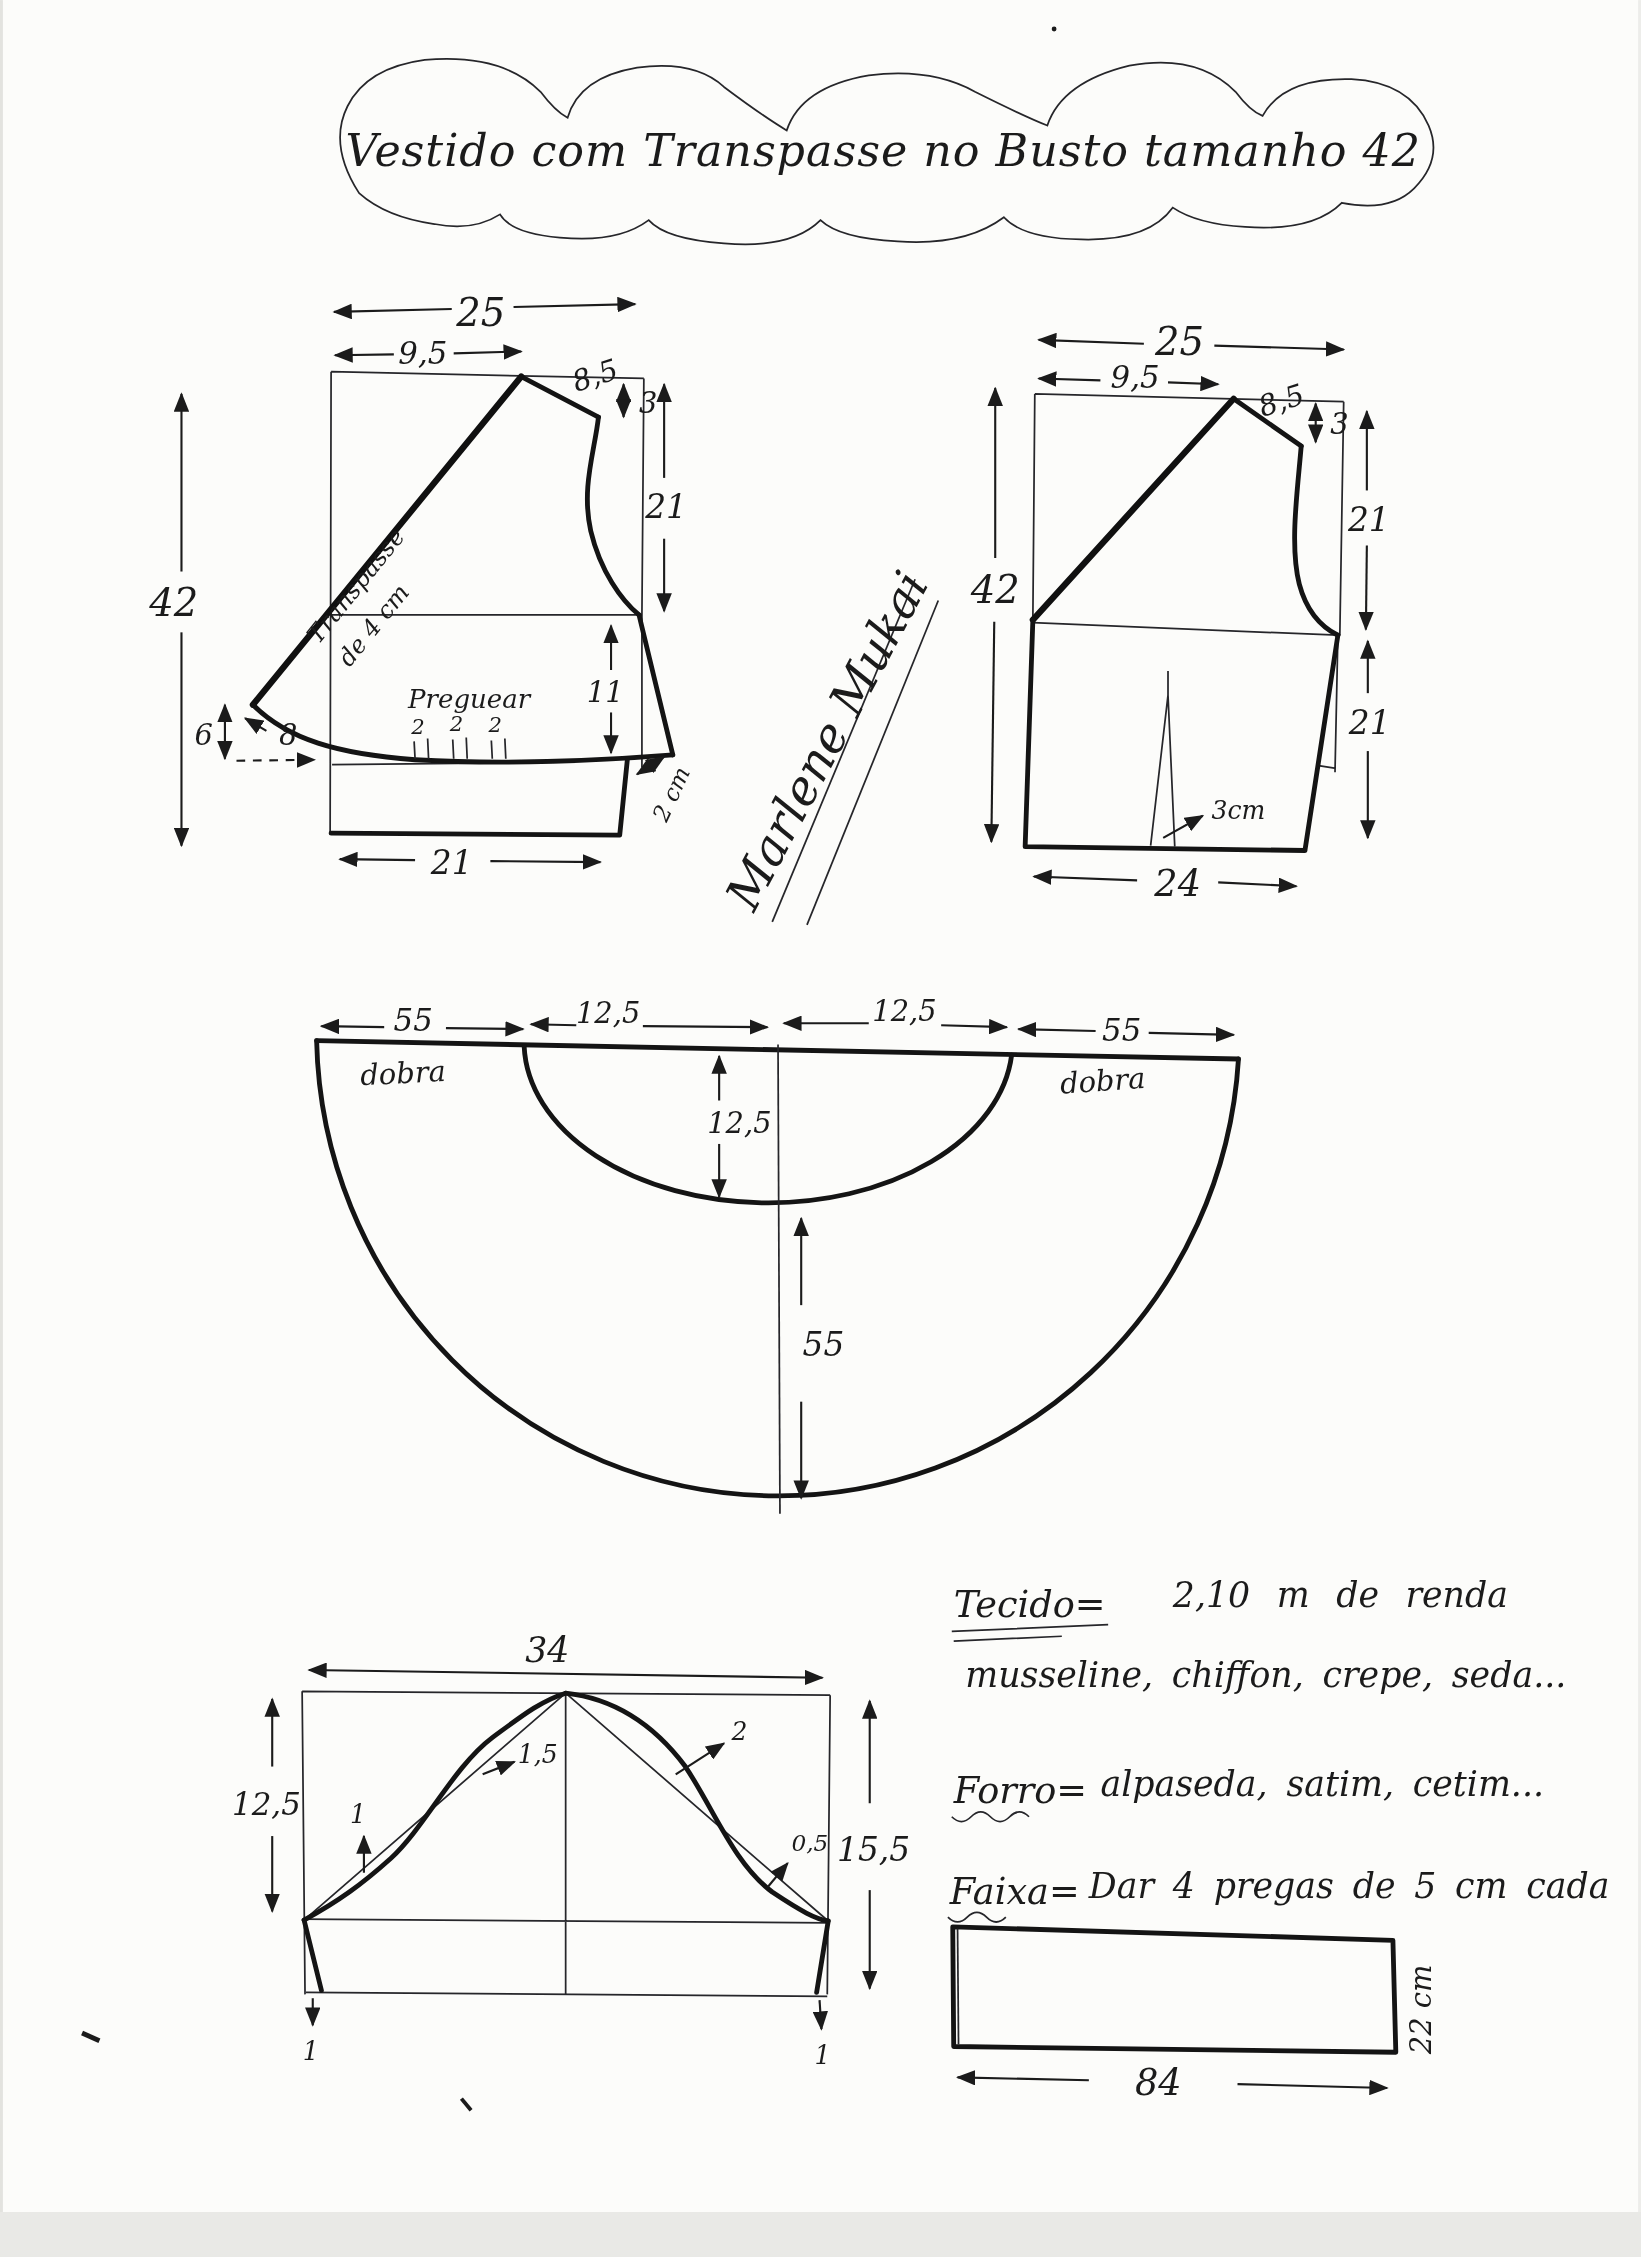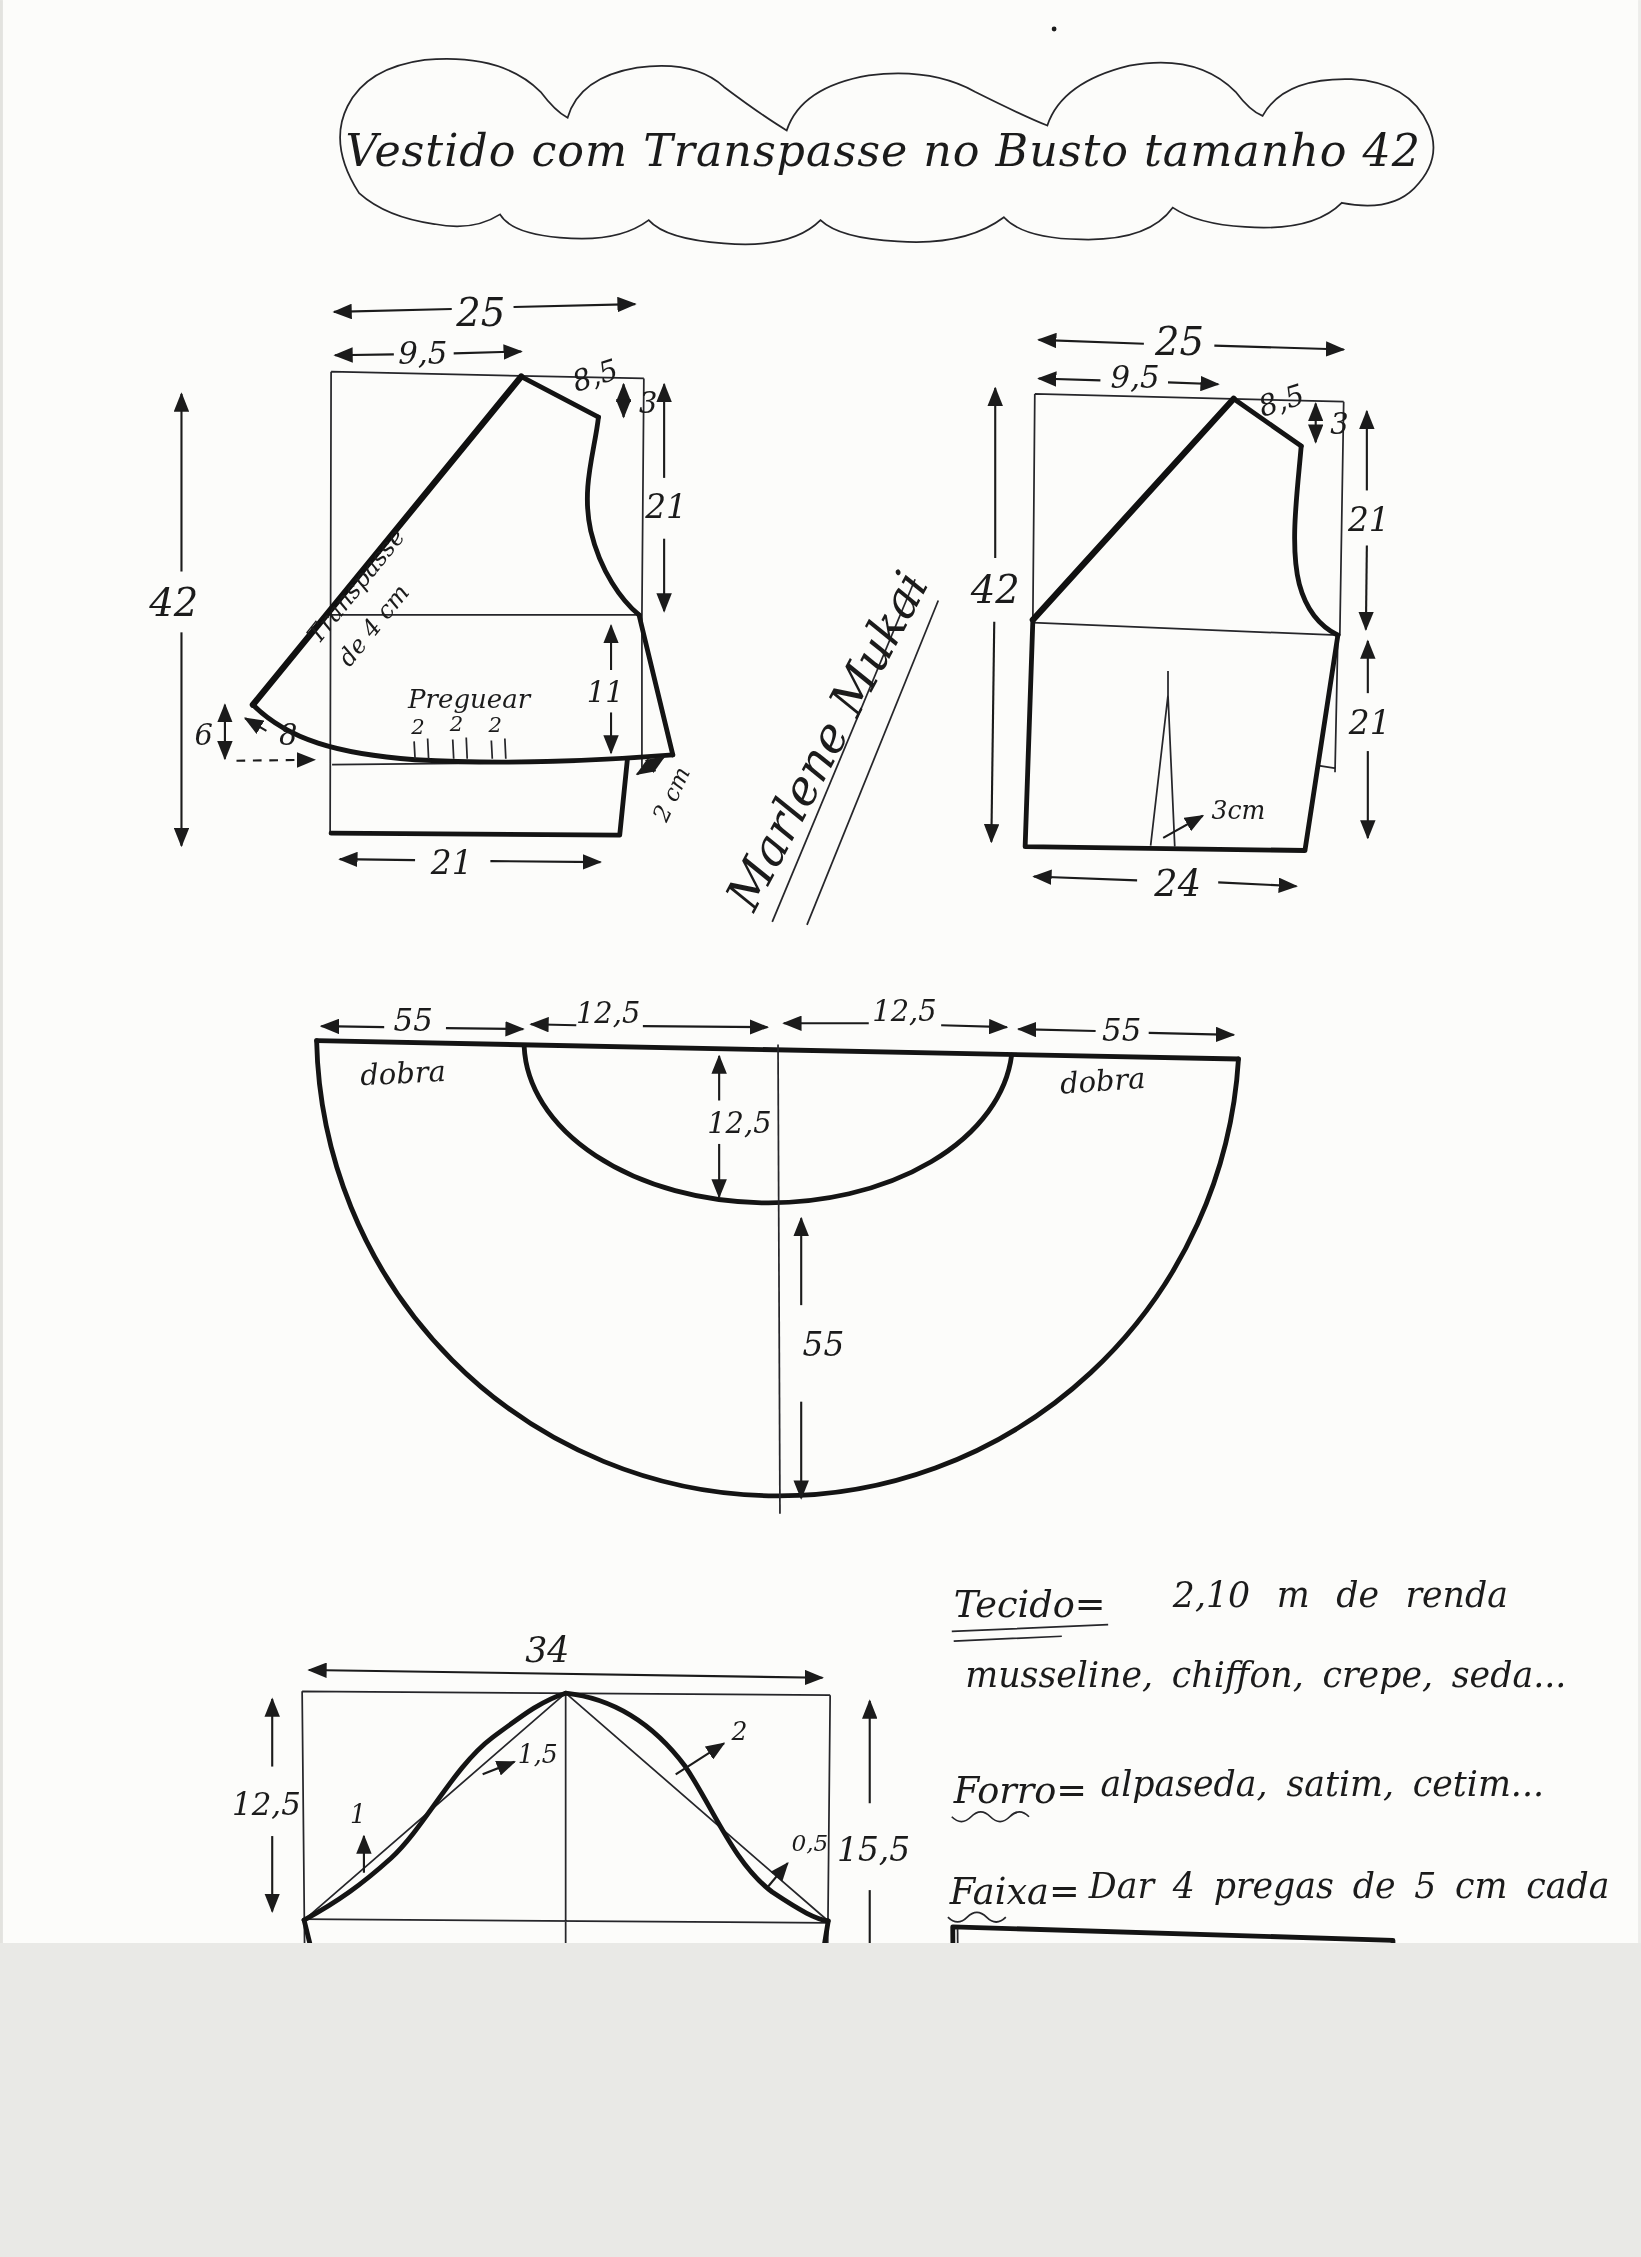--- a/index.html
+++ b/index.html
@@ -1,16 +1,16 @@
 <!DOCTYPE html>
 <html><head>
 <meta charset="utf-8">
 <style>
   html,body{margin:0;padding:0;background:#e9e9e6;}
-  .page{position:relative;width:1641px;height:1943px;background:#fcfcfa;overflow:hidden;}
+  .page{position:relative;width:1641px;height:2212px;background:#fcfcfa;overflow:hidden;}
   svg{position:absolute;left:0;top:0;}
   text{font-family:"DejaVu Serif","Liberation Serif",serif;font-style:italic;fill:#1b1b1b;}
   .thick{stroke:#141414;stroke-width:5;fill:none;stroke-linecap:round;stroke-linejoin:round;}
   .thick6{stroke:#101010;stroke-width:6.5;fill:none;stroke-linecap:round;}
   .thin{stroke:#26262a;stroke-width:1.8;fill:none;}
   .dim{stroke:#1b1b1b;stroke-width:2.2;fill:none;}
   .dash{stroke-dasharray:9 8;}
   .mid{text-anchor:middle;}
   .ws16{word-spacing:16px;}
   .ws8{word-spacing:8px;}

